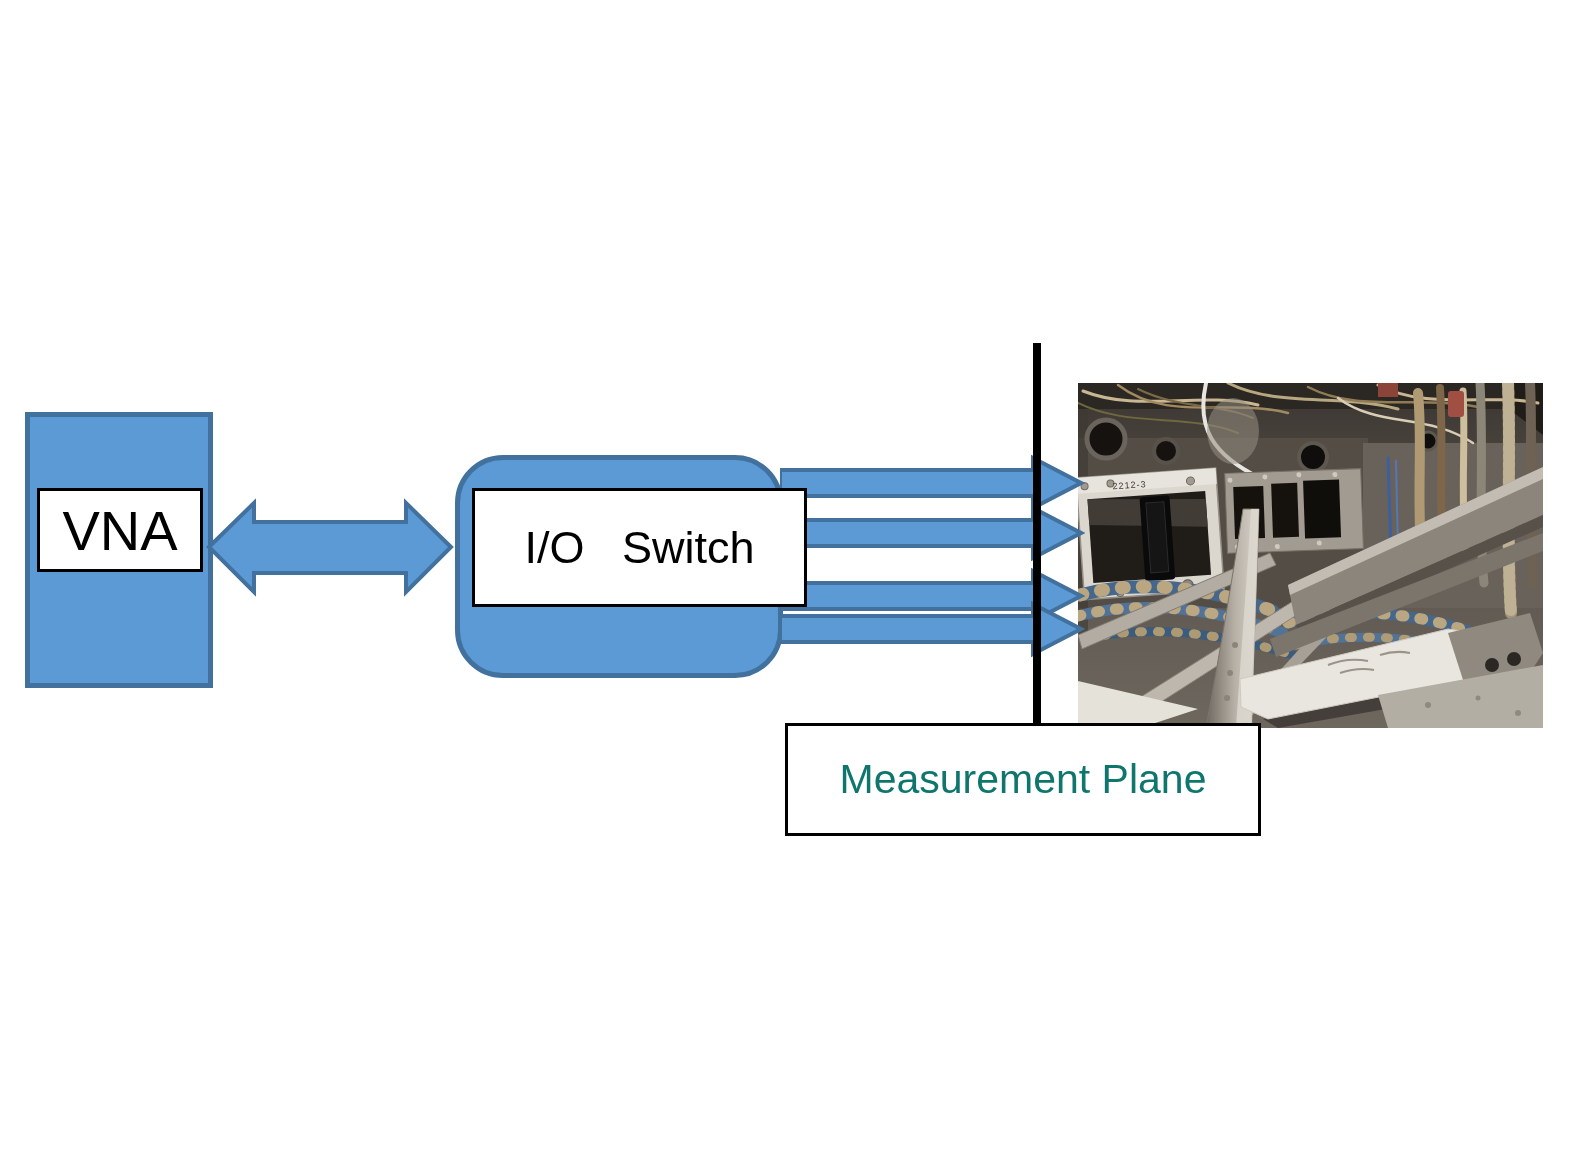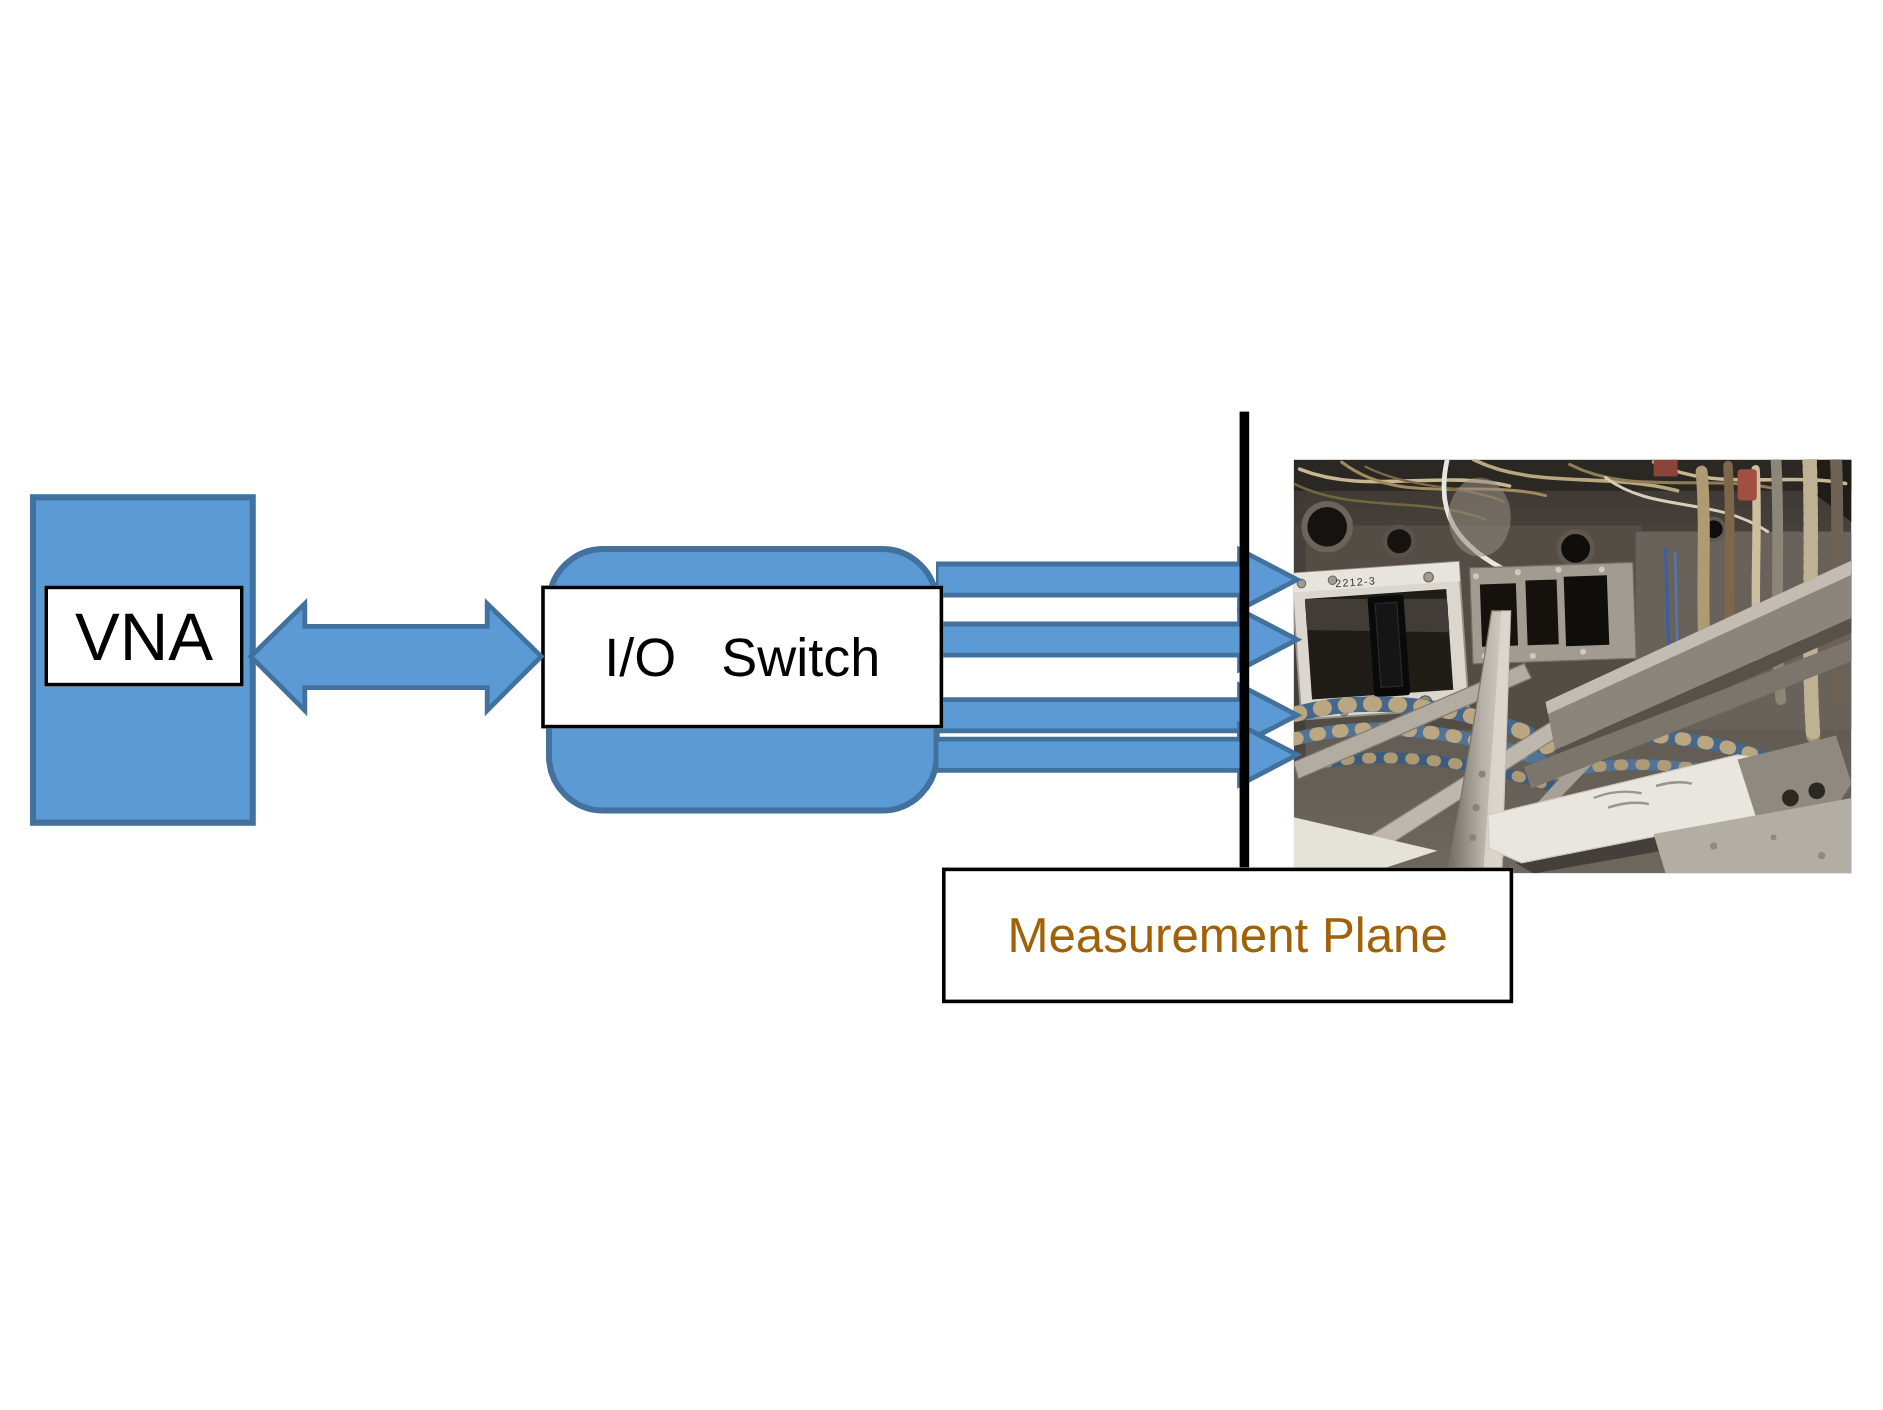--- a/index.html
+++ b/index.html
@@ -23,40 +23,40 @@
     display:flex;align-items:center;justify-content:center;
     font-size:56px;color:#000;z-index:5;
   }
 
   
   .switch-rect{
     left:455px;top:455px;width:318px;height:213px;
     background:#5b9ad5;border:5px solid #41719c;border-radius:48px;
   }
   .switch-label-box{
-    left:451px;top:488px;width:329px;height:113px;
+    left:472px;top:488px;width:329px;height:113px;
     background:#fff;border:3px solid #000;
     display:flex;align-items:center;justify-content:center;
     font-size:45px;color:#000;z-index:5;white-space:pre;
   }
 
   
   .bidir-arrow{left:205px;top:495px;z-index:6;}
   .out-arrows{left:780px;top:450px;z-index:3;}
 
   
   .vline{
     left:1033px;top:343px;width:8px;height:380px;
     background:#000;z-index:4;
   }
   .mp-box{
     left:785px;top:723px;width:470px;height:107px;
     background:#fff;border:3px solid #000;
     display:flex;align-items:center;justify-content:center;
-    font-size:41px;color:#a16207;z-index:5;
+    font-size:41px;color:#0f766e;z-index:5;
   }
 
   
   .photo{
     left:1078px;top:383px;width:465px;height:345px;
     z-index:1;overflow:hidden;
   }
   .photo svg{display:block;}
 </style>
 </head>

